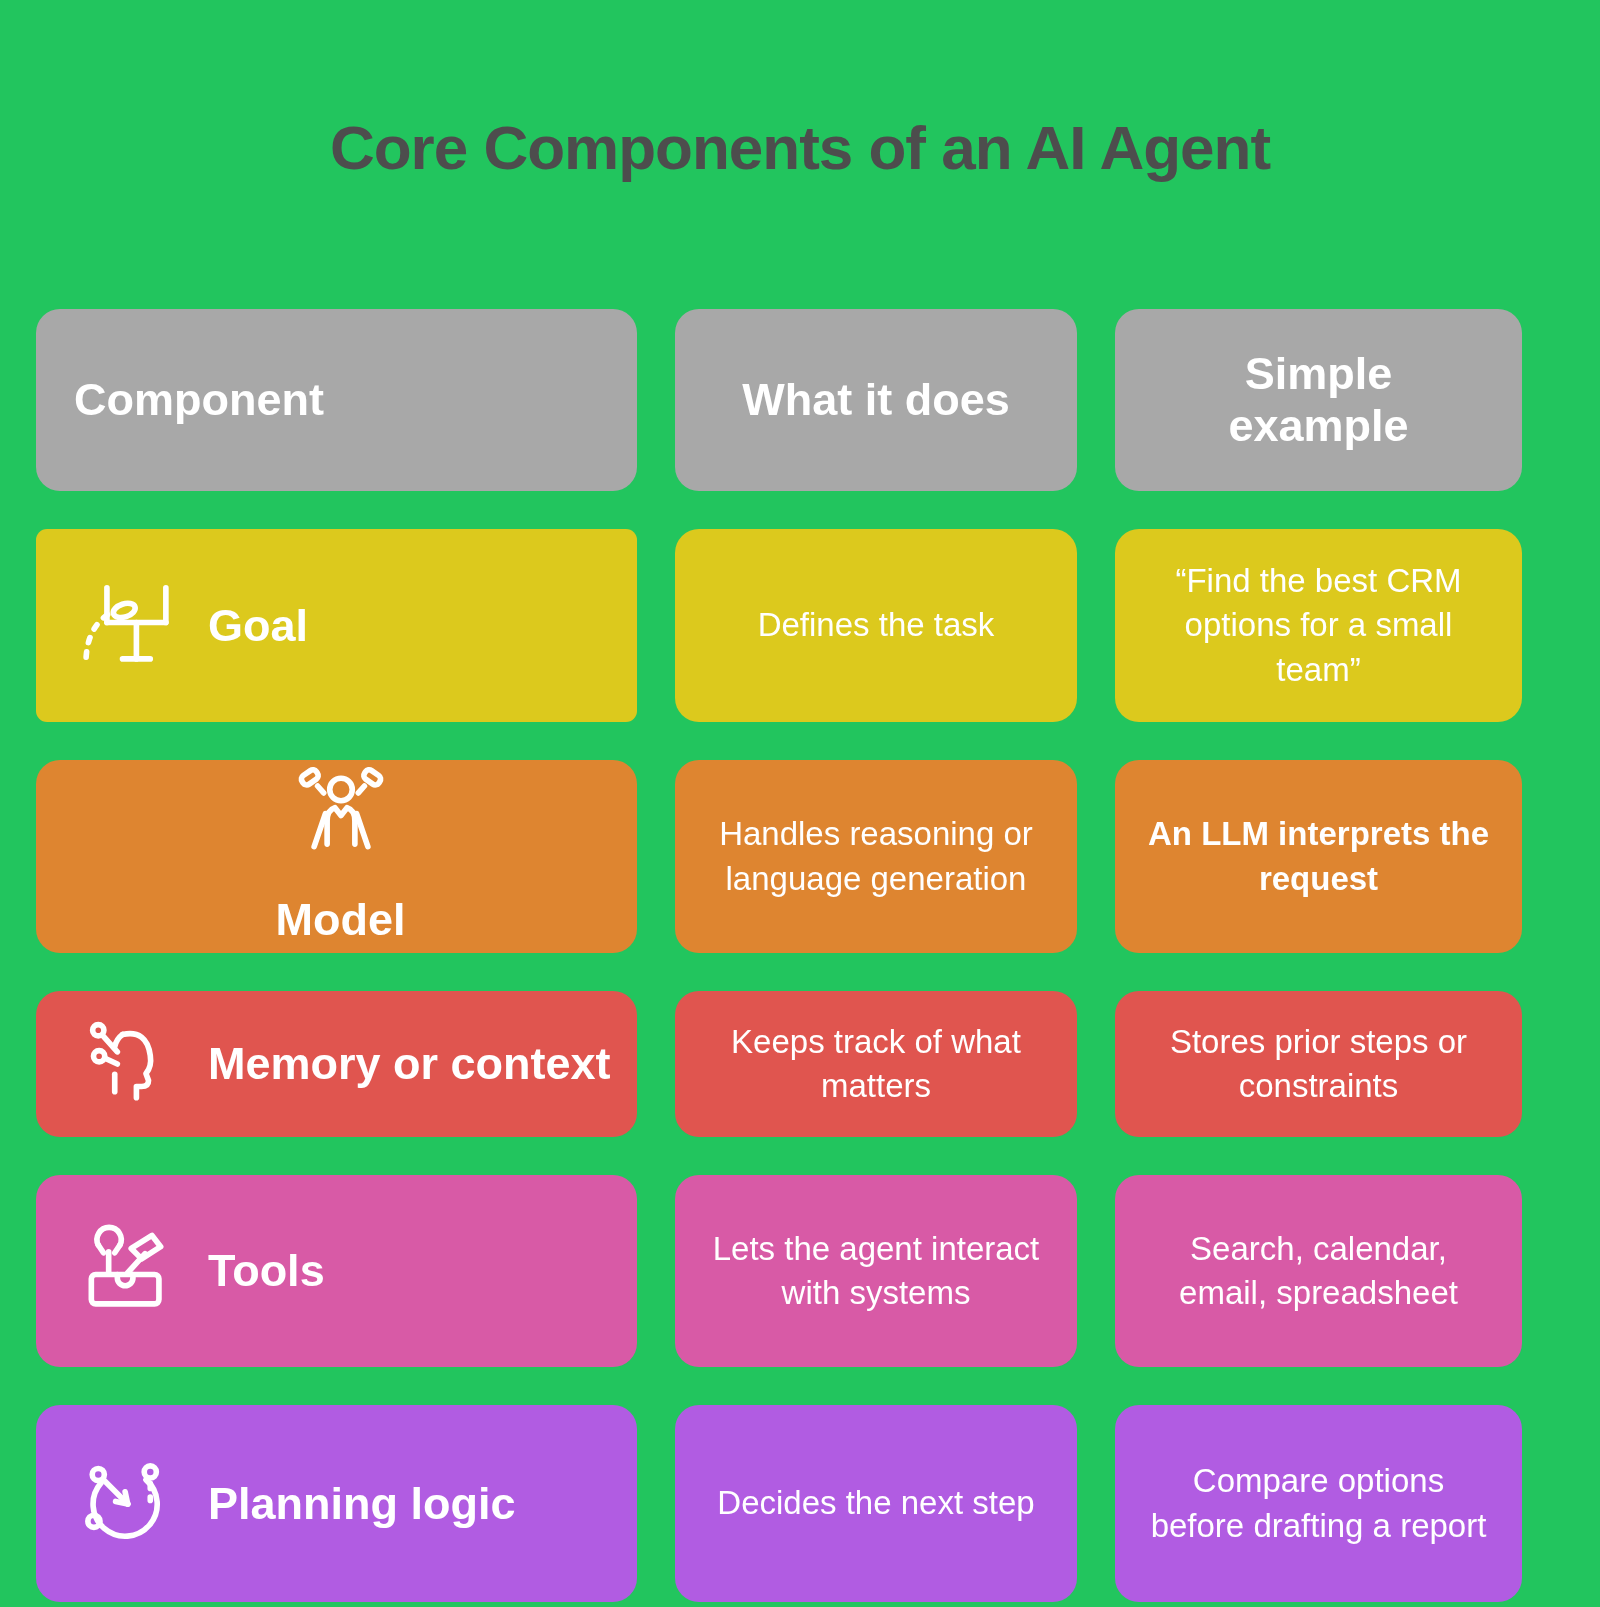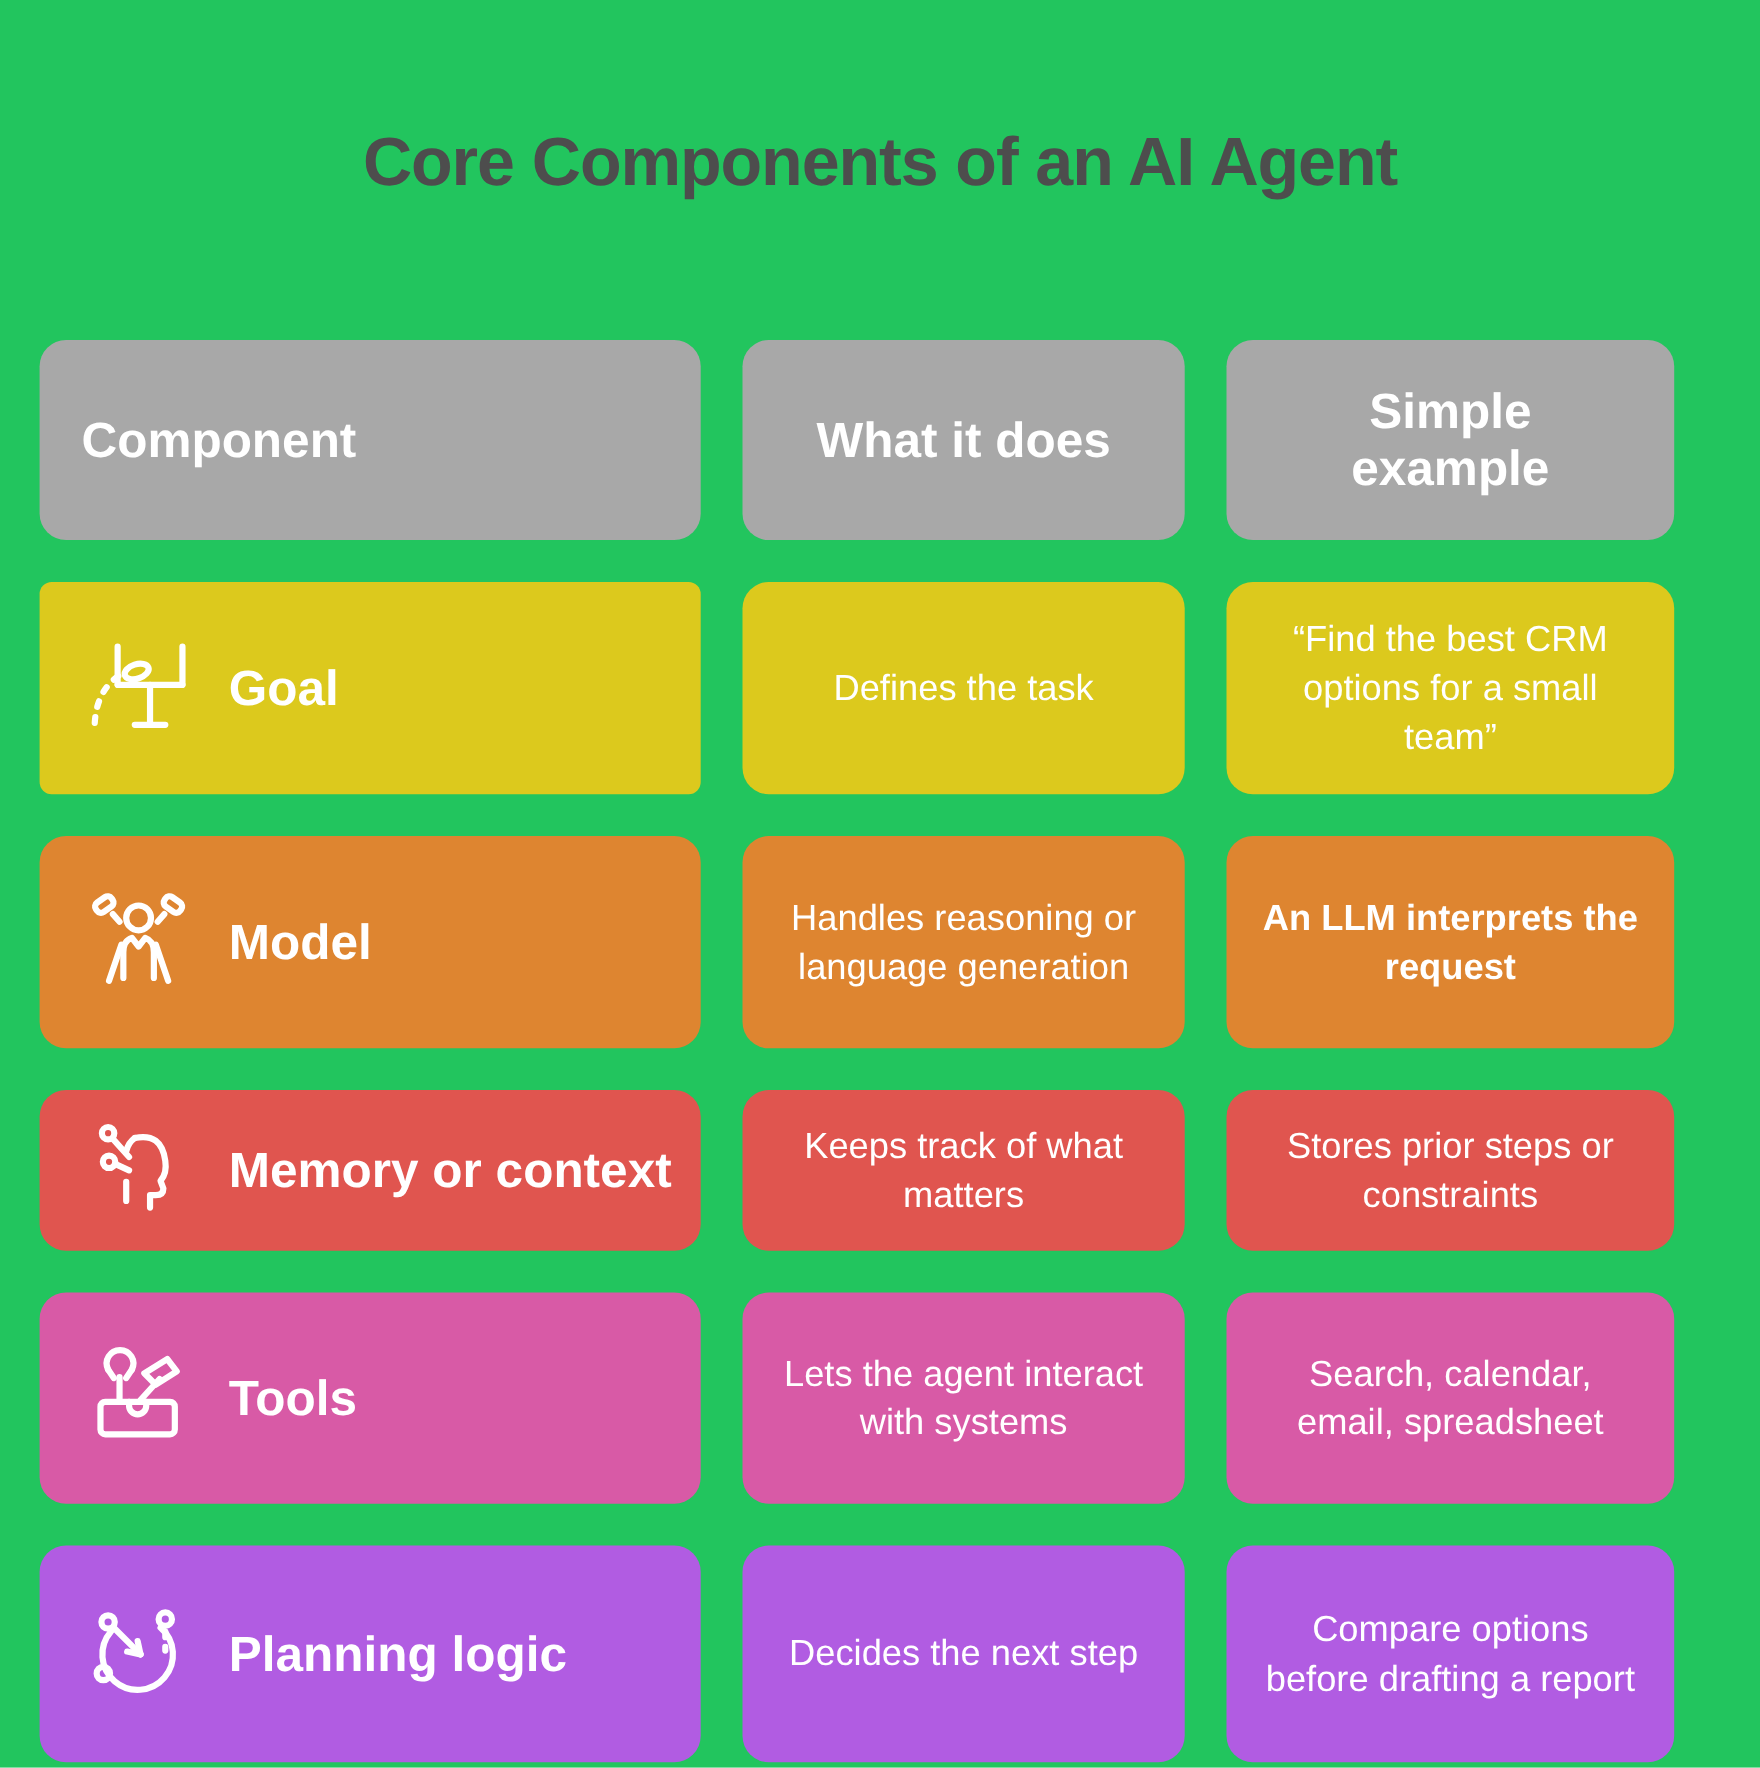--- a/index.html
+++ b/index.html
@@ -82,21 +82,21 @@
       </span>
       <span class="comp-label">Goal</span>
     </div>
     <div class="cell" style="background: rgb(220, 201, 29);">
       <span class="body-text">Defines the task</span>
     </div>
     <div class="cell" style="background: rgb(220, 201, 29);">
       <span class="body-text">“Find the best CRM options for a small team”</span>
     </div>
 
-    <div class="cell left comp-cell" style="background: rgb(222, 133, 48);">
+    <div class="cell left comp-cell" style="background: rgb(222, 133, 48); flex-direction: column;">
       <span class="icon">
         <svg viewBox="0 0 120 120">
           <circle cx="60" cy="34" r="13"></circle>
           <path d="M44 97 V70 Q44 58 53 55 L60 64 L67 55 Q76 58 76 70 V97"></path>
           <path d="M29 100 L42 62"></path>
           <path d="M91 100 L78 62"></path>
           <rect x="14" y="14" width="20" height="12" rx="5" transform="rotate(-35 24 20)"></rect>
           <path d="M33 30 L40 38"></path>
           <rect x="86" y="14" width="20" height="12" rx="5" transform="rotate(35 96 20)"></rect>
           <path d="M87 30 L80 38"></path>

